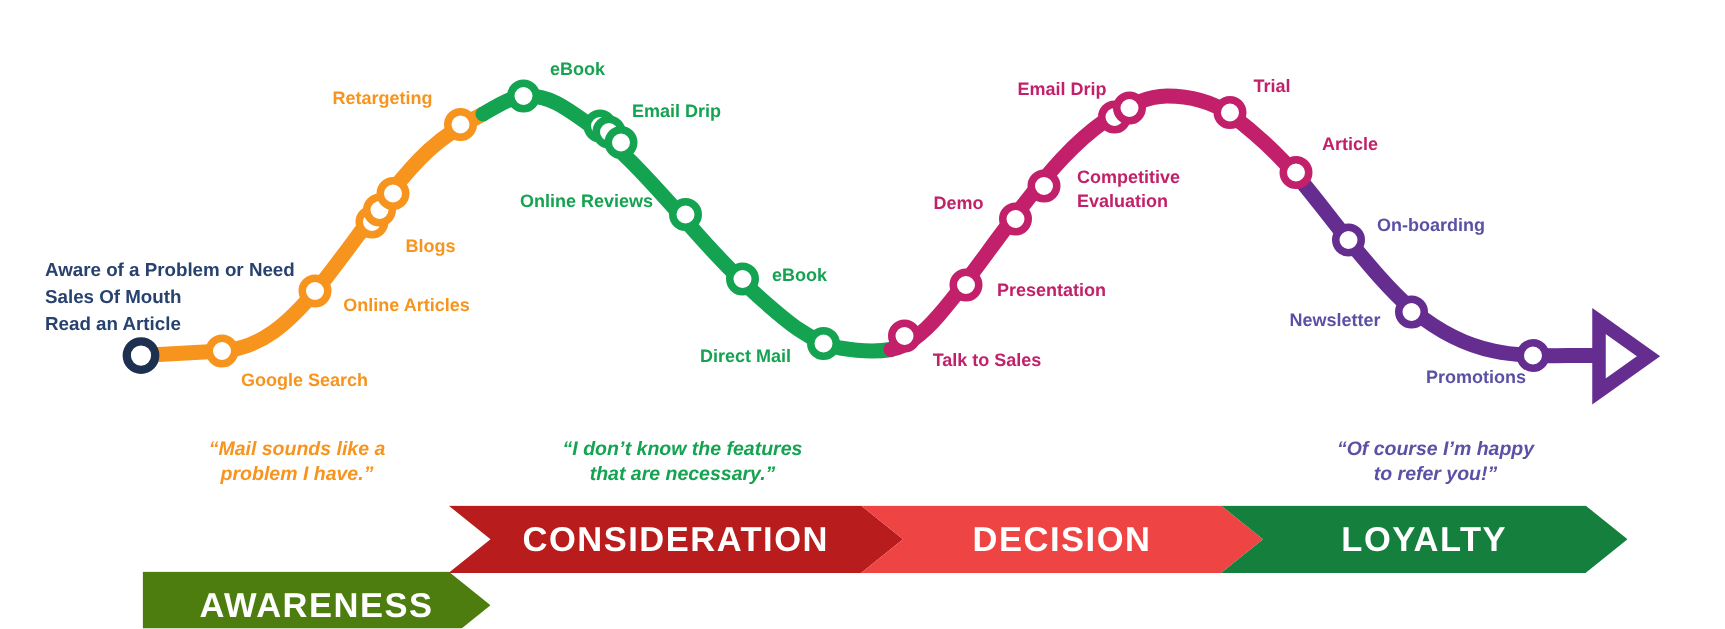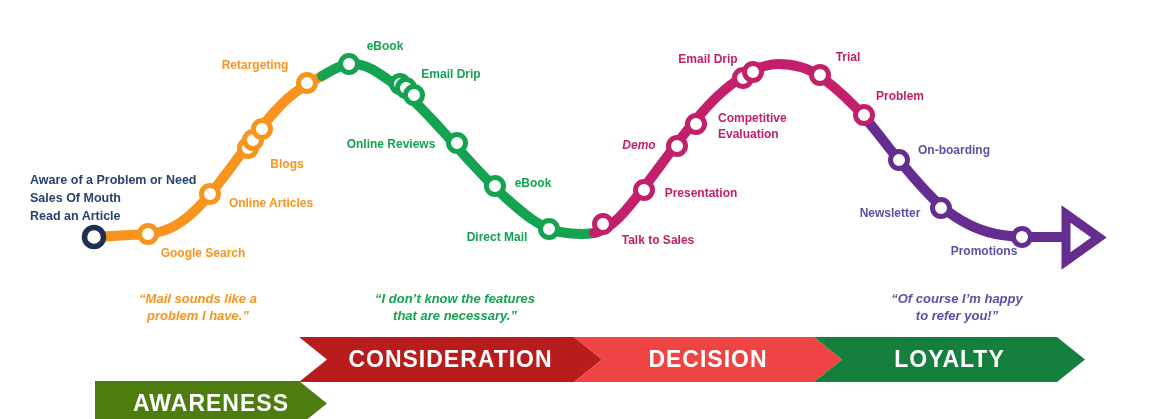--- a/index.html
+++ b/index.html
@@ -94,31 +94,31 @@
     <div>Read an Article</div>
   </div>
 
   <span class="tp c-awareness" style="left:203px;top:253px;">Google Search</span>
   <span class="tp c-awareness" style="left:271px;top:203px;">Online Articles</span>
   <span class="tp c-awareness" style="left:287px;top:164px;">Blogs</span>
   <span class="tp c-awareness" style="left:255px;top:65px;">Retargeting</span>
 
   <span class="tp c-consideration" style="left:385px;top:46px;">eBook</span>
   <span class="tp c-consideration" style="left:451px;top:74px;">Email Drip</span>
-  <span class="tp c-consideration" style="left:391px;top:144px;">Online Reviews</span>
+  <span class="tp c-consideration" style="left:391px;top:134px;">Online Reviews</span>
   <span class="tp c-consideration" style="left:533px;top:183px;">eBook</span>
   <span class="tp c-consideration" style="left:497px;top:237px;">Direct Mail</span>
 
   <span class="tp c-decision" style="left:658px;top:240px;">Talk to Sales</span>
   <span class="tp c-decision" style="left:701px;top:193px;">Presentation</span>
-  <span class="tp c-decision" style="left:639px;top:145px;font-style:italic;">Demo</span>
+  <span class="tp c-decision" style="left:639px;top:135px;">Demo</span>
   <span class="tp block c-decision" style="left:718px;top:110px;width:86px;line-height:16px;">Competitive Evaluation</span>
   <span class="tp c-decision" style="left:708px;top:59px;">Email Drip</span>
   <span class="tp c-decision" style="left:848px;top:57px;">Trial</span>
-  <span class="tp c-decision" style="left:900px;top:96px;">Problem</span>
+  <span class="tp c-decision" style="left:900px;top:96px;">Article</span>
 
   <span class="tp c-loyalty" style="left:954px;top:150px;">On-boarding</span>
   <span class="tp c-loyalty" style="left:890px;top:213px;">Newsletter</span>
   <span class="tp c-loyalty" style="left:984px;top:251px;">Promotions</span>
 
   <div class="quote c-awareness" style="left:198px;">“Mail sounds like a
 problem I have.”</div>
   <div class="quote c-consideration" style="left:455px;">“I don’t know the features
 that are necessary.”</div>
   <div class="quote c-loyalty" style="left:957px;">“Of course I’m happy

